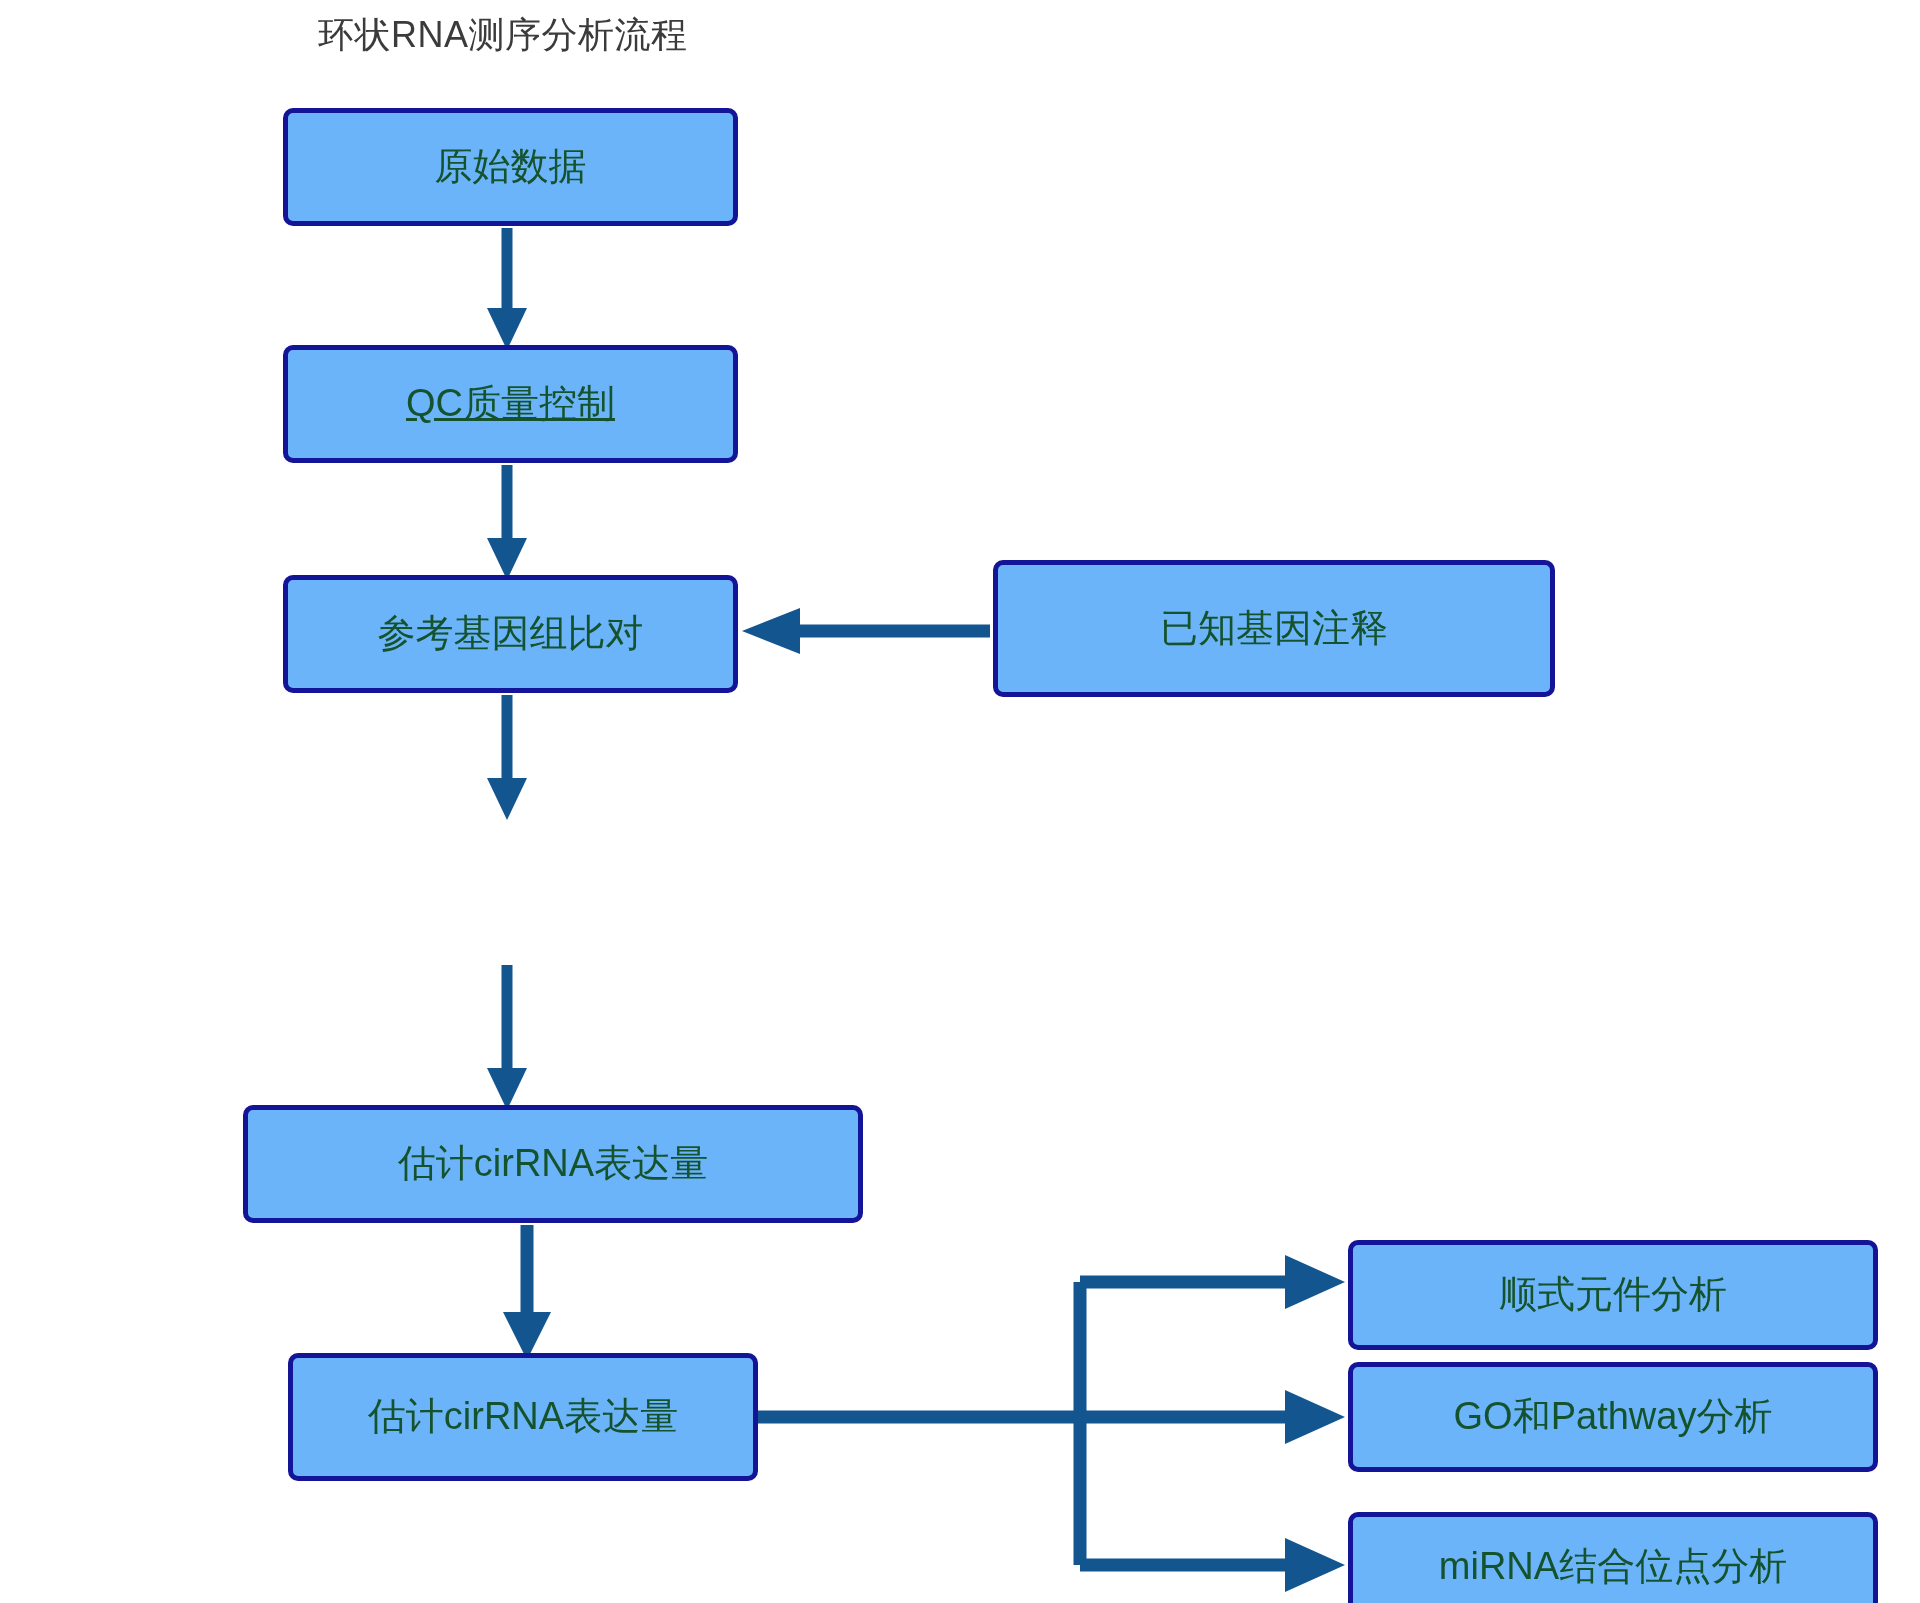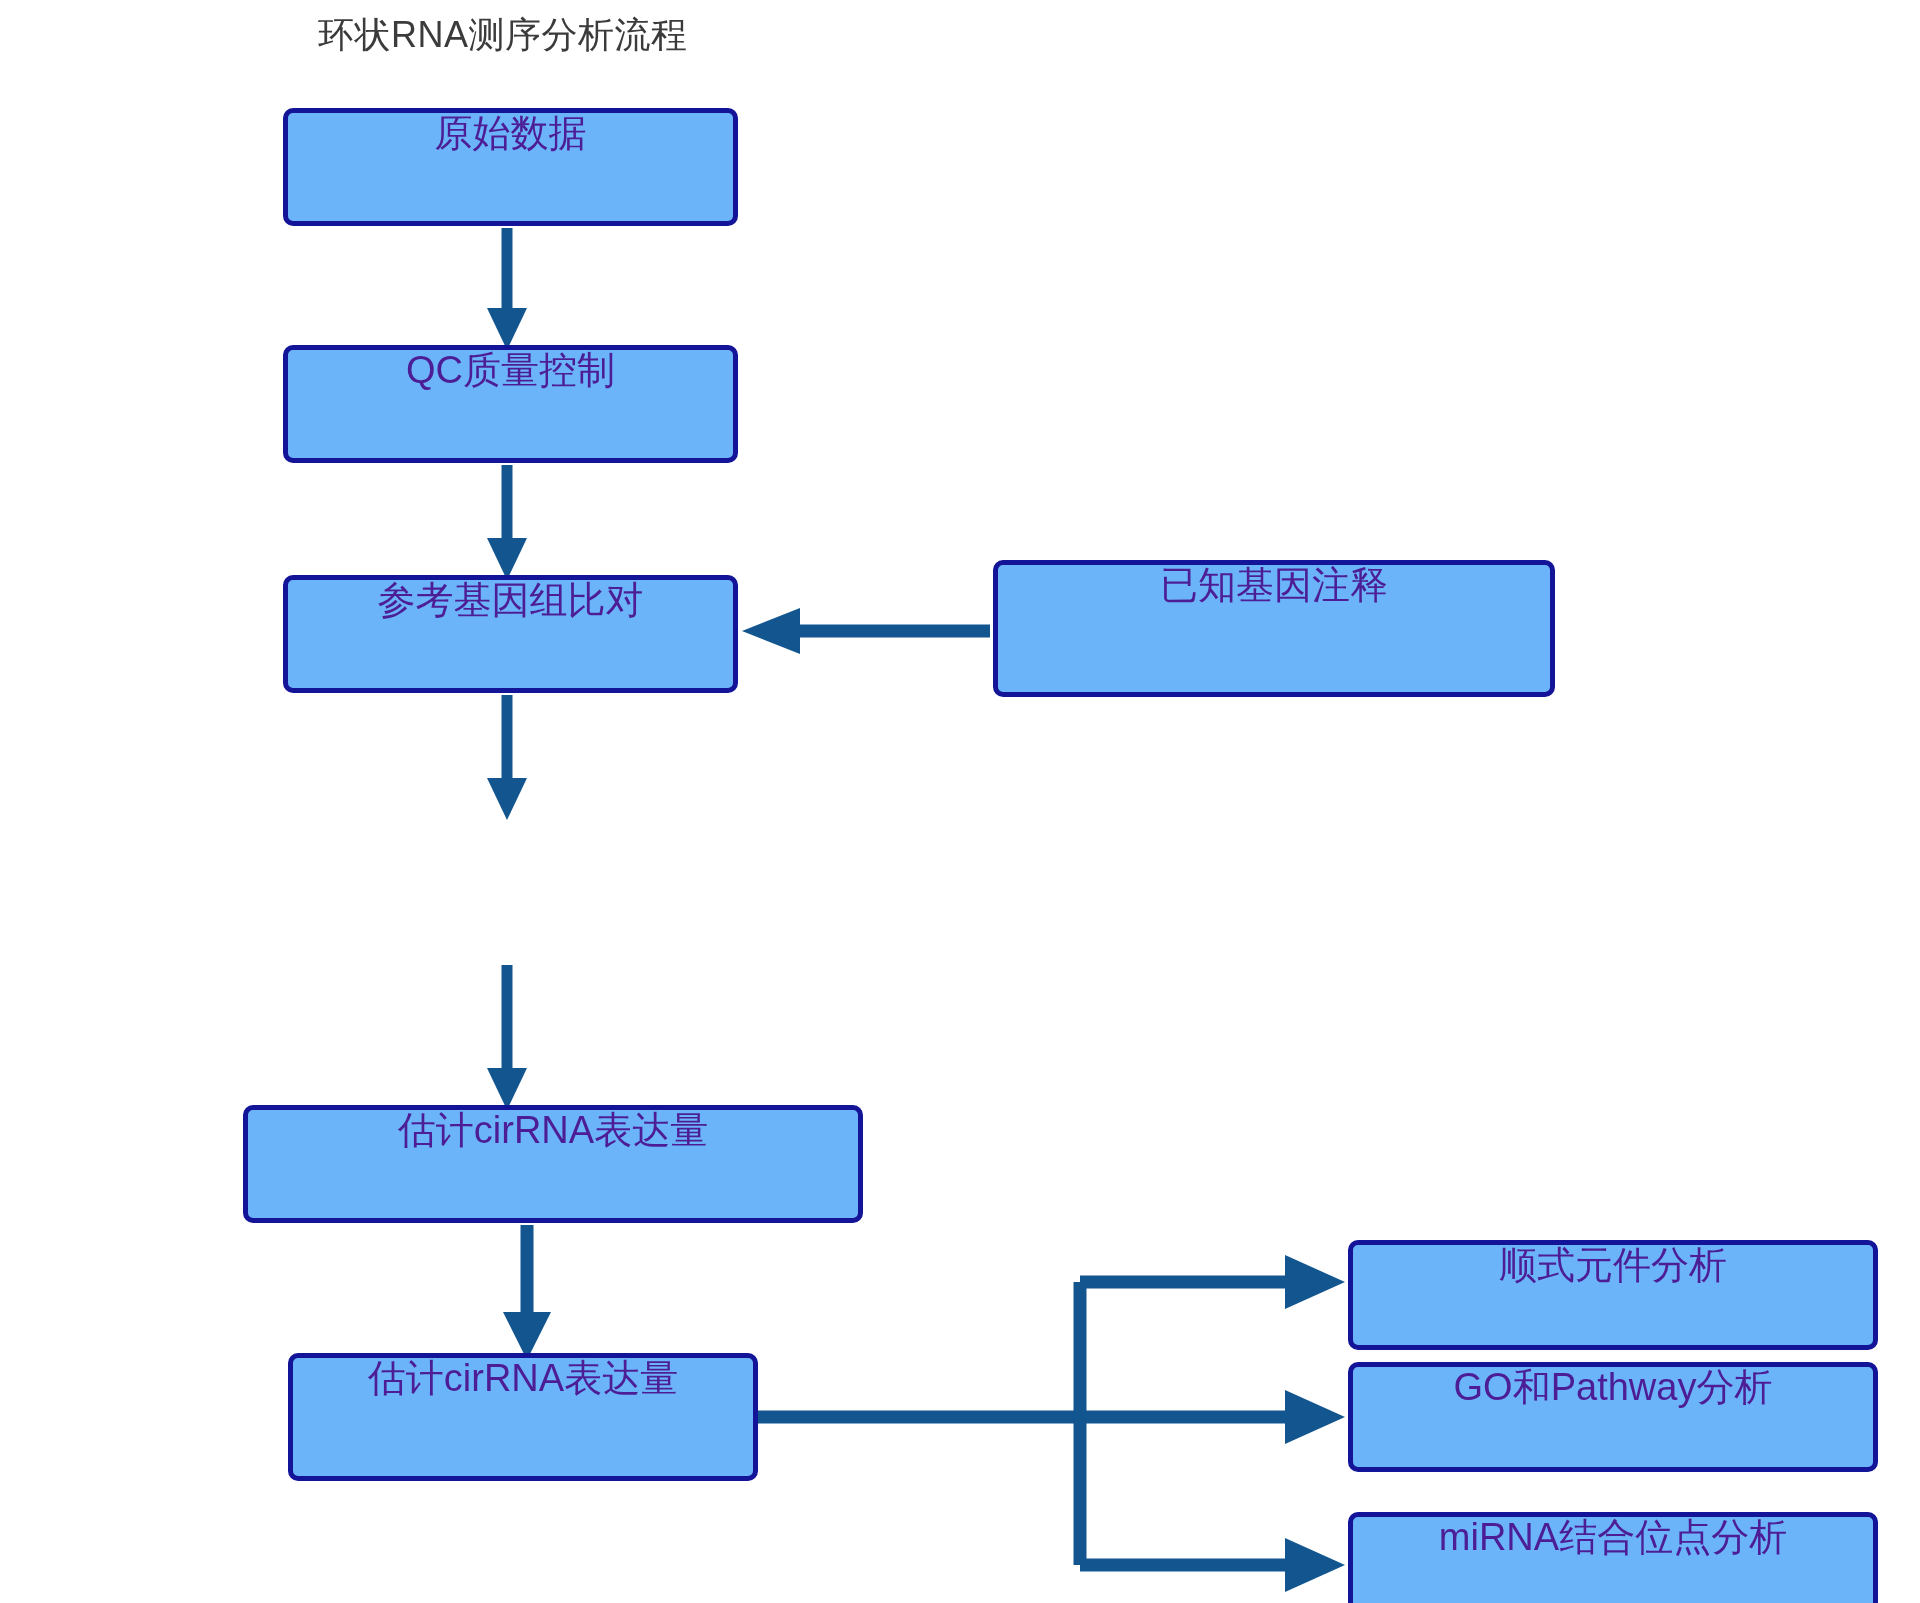--- a/index.html
+++ b/index.html
@@ -33,22 +33,23 @@
     letter-spacing: 0.5px;
     white-space: nowrap;
     font-family: "Liberation Sans", "DejaVu Sans", sans-serif;
   }
   .node {
     position: absolute;
     box-sizing: border-box;
     background: #6cb4fa;
     border: 5px solid #141498;
     border-radius: 10px;
-    color: #4c1d95;
+    color: #14532d;
     display: flex;
+    align-items: center;
     justify-content: center;
     text-align: center;
     font-size: 38px;
     line-height: 1.1;
     white-space: nowrap;
     font-family: "Liberation Sans", "DejaVu Sans", sans-serif;
   }
   .node-label {
     pointer-events: none;
   }
@@ -115,21 +116,21 @@
     <g>
       <line x1="1080" y1="1565" x2="1285" y2="1565" stroke="#12558f" stroke-width="13"></line>
       <path d="M1285,1538 L1285,1592 L1345,1565 Z" fill="#12558f"></path>
     </g>
   </svg>
 
   <div class="node" style="left:283px; top:108px; width:455px; height:118px;">
     <span class="node-label">原始数据</span>
   </div>
 
-  <div class="node" style="left:283px; top:345px; width:455px; height:118px;">
+  <div class="node" style="left:283px; top:345px; width:455px; height:118px;text-decoration:underline;">
     <span class="node-label">QC质量控制</span>
   </div>
 
   <div class="node" style="left:283px; top:575px; width:455px; height:118px;">
     <span class="node-label">参考基因组比对</span>
   </div>
 
   <div class="node" style="left:993px; top:560px; width:562px; height:137px;">
     <span class="node-label">已知基因注释</span>
   </div>

